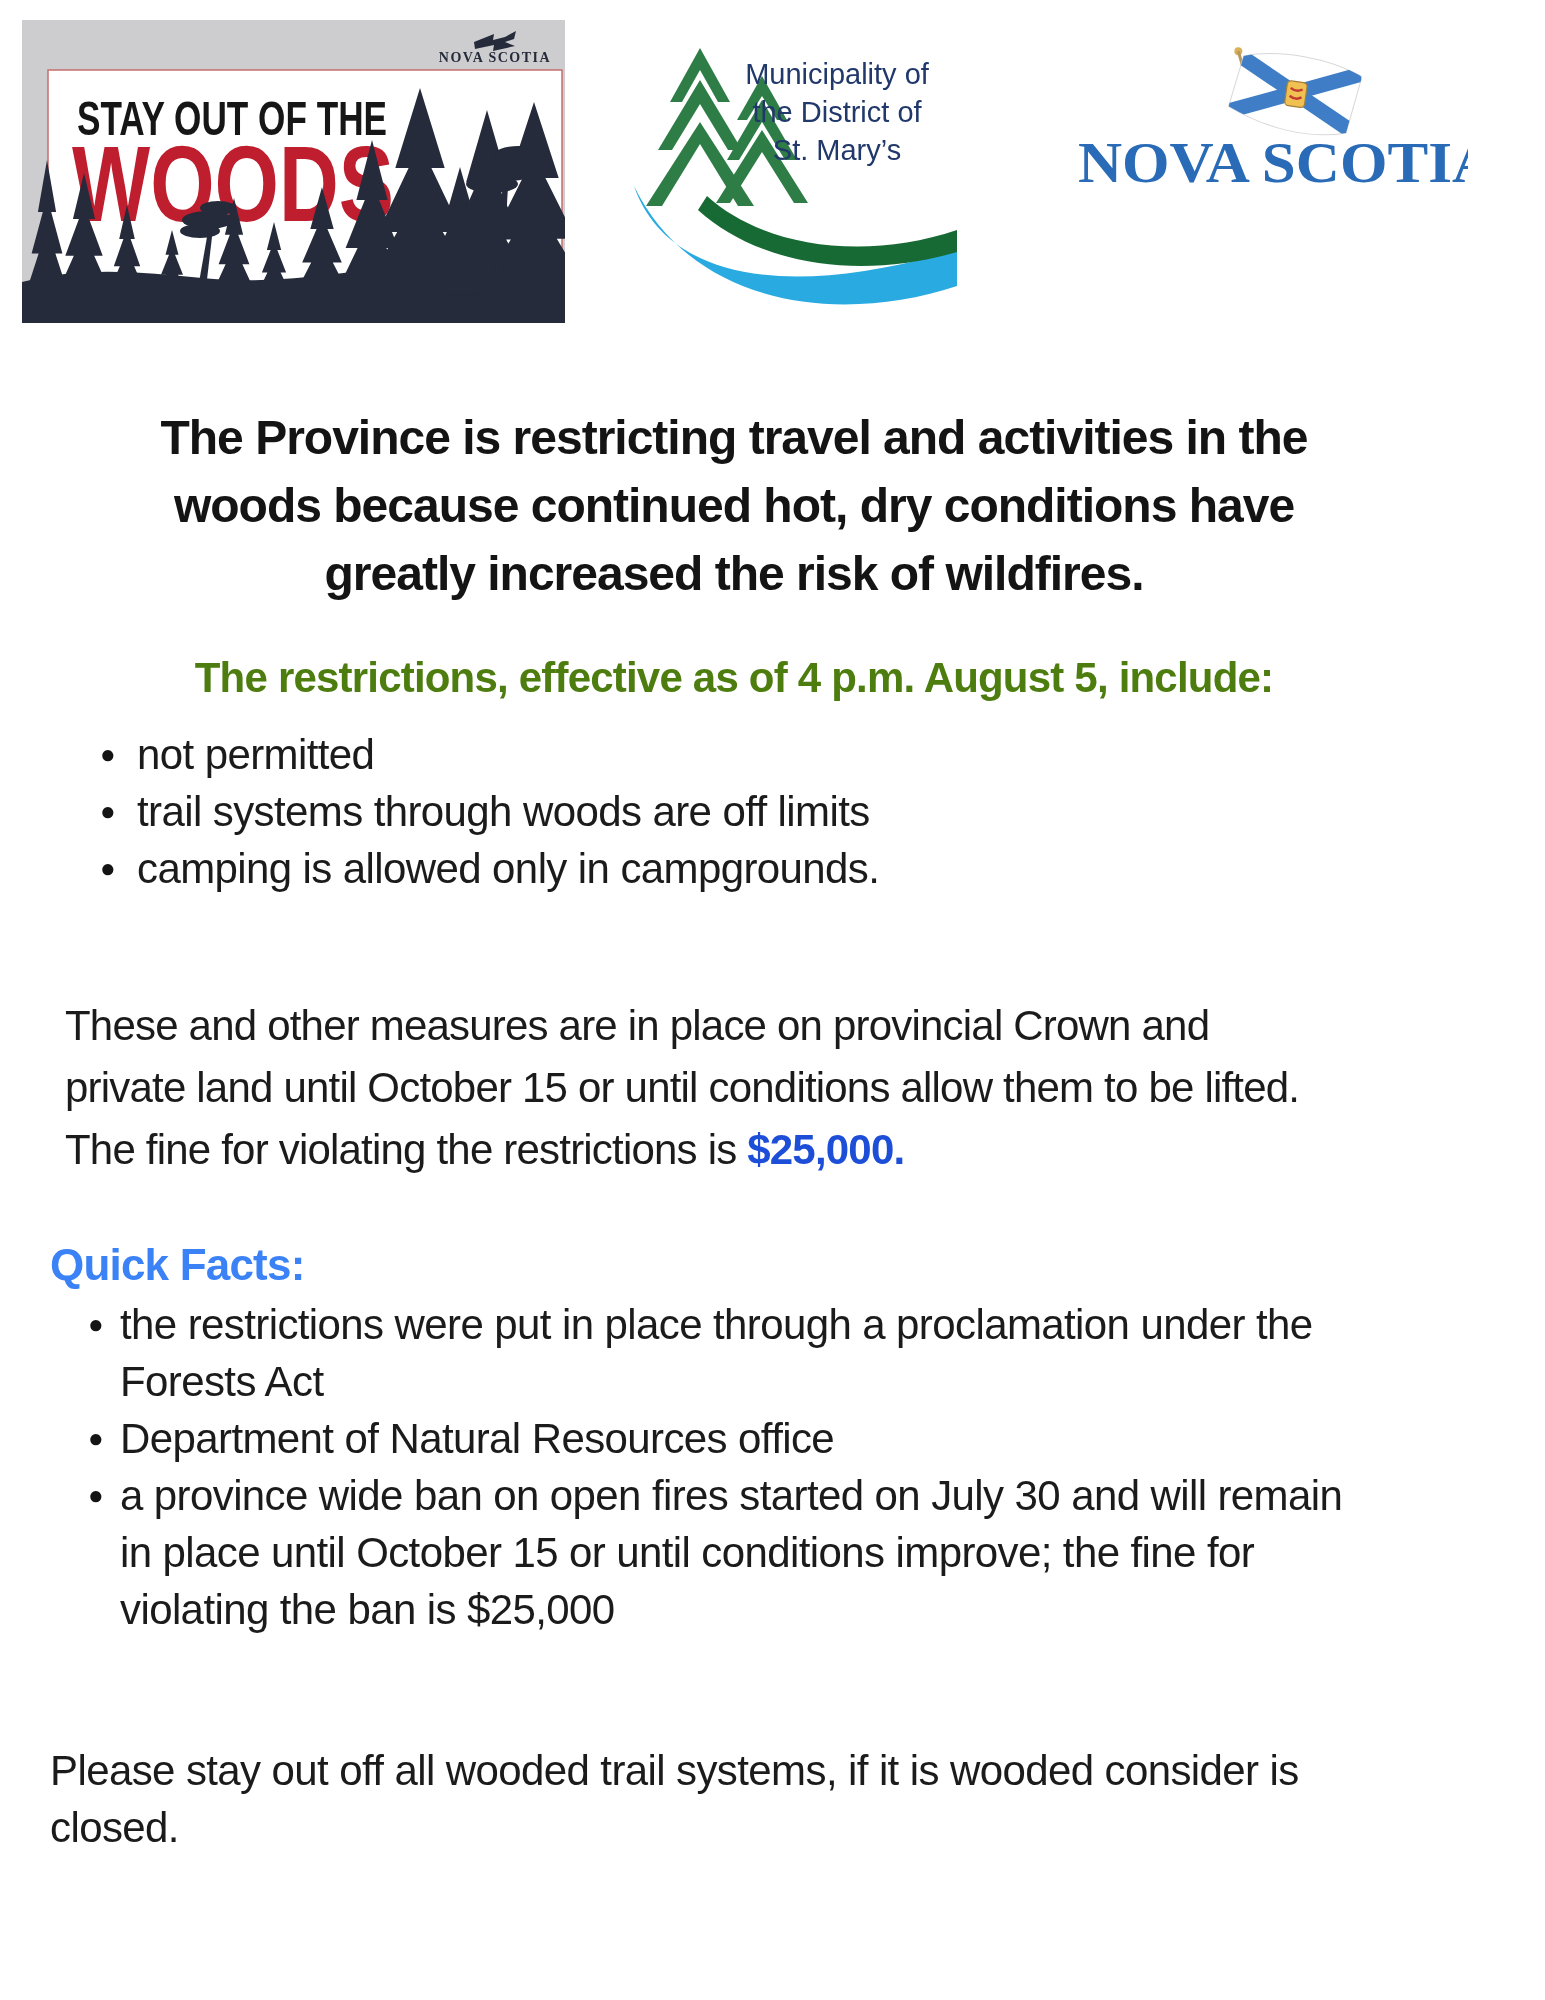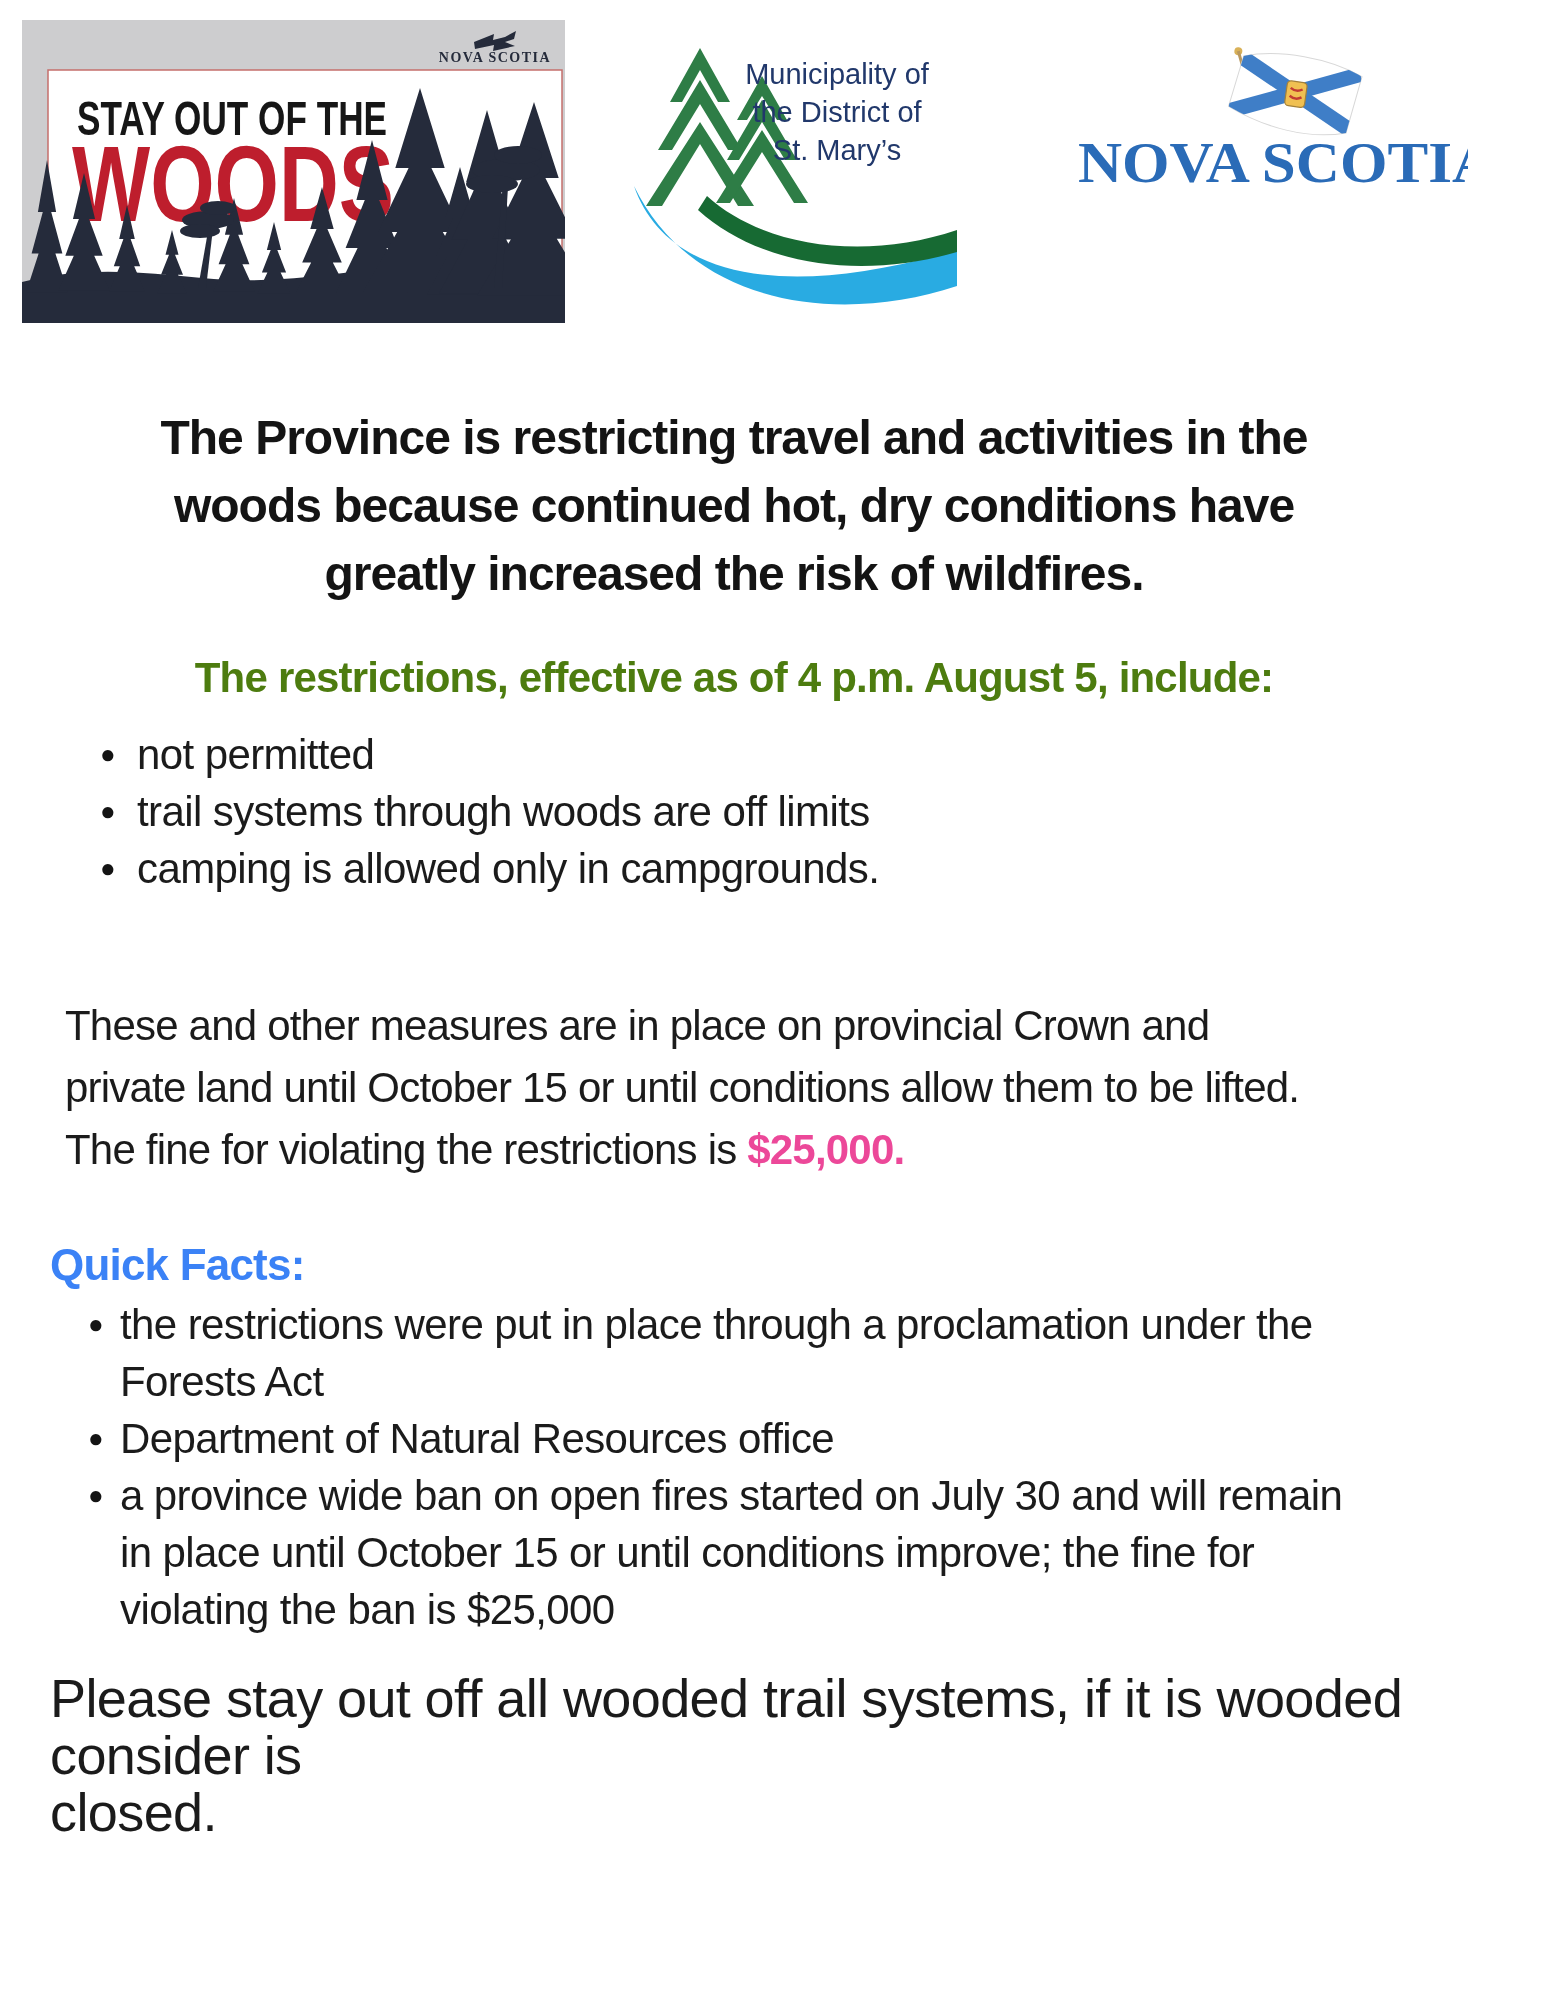--- a/index.html
+++ b/index.html
@@ -34,24 +34,24 @@
   .measures{
     position:absolute;left:65px;top:995px;width:1420px;
     font-size:42px;line-height:62px;letter-spacing:-0.8px;
   }
   .qf-head{
     position:absolute;left:50px;top:1240px;margin:0;
     font-weight:bold;font-size:44px;line-height:50px;letter-spacing:-0.8px;color:#3b82f6;
   }
   .quick-facts{position:absolute;left:0;right:0;top:1296px;}
   .closing{
-    position:absolute;left:50px;top:1670px;width:1430px;
-    font-size:54px;line-height:57px;letter-spacing:-0.6px;
-  }
-  strong{font-weight:bold;color:#ec4899;}
+    position:absolute;left:50px;top:1742px;width:1430px;
+    font-size:42px;line-height:57px;letter-spacing:-0.6px;
+  }
+  strong{font-weight:bold;color:#1d4ed8;}
 </style>
 </head>
 <body>
 
 <div class="page">
 
   <svg class="banner-svg" width="543" height="303" viewBox="0 0 543 303">
     <defs>
       <path id="spruce" d="M0,-100 L13,-60 L6,-60 L22,-28 L12,-28 L30,2 L-30,2 L-12,-28 L-22,-28 L-6,-60 L-13,-60 Z"></path>
     </defs>

